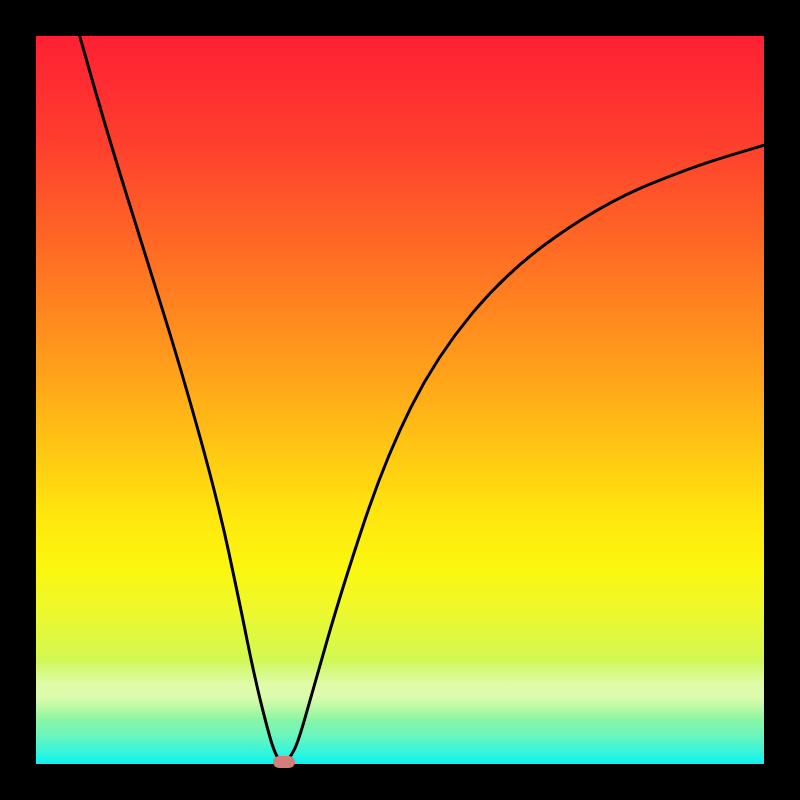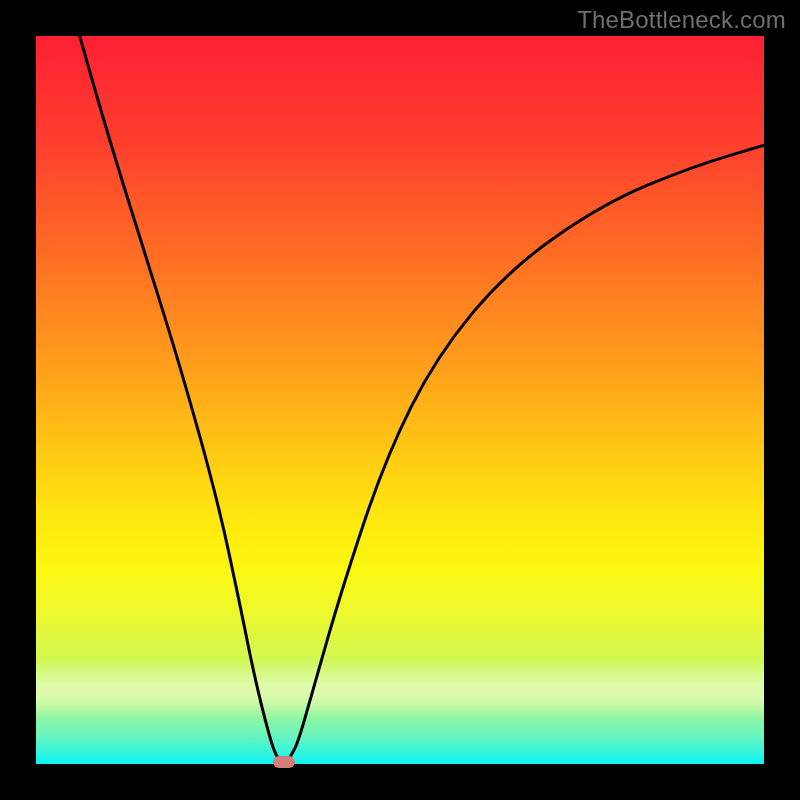--- a/index.html
+++ b/index.html
@@ -71,21 +71,20 @@
     left: 0; top: 0;
     width: 100%;
     height: 100%;
     pointer-events: none;
   }
 </style>
 </head>
 <body>
 
 <div class="outer">
-  <div class="watermark">TheBottleneck.com</div>
   <div class="plot">
     <div class="pale-band"></div>
     <svg class="curve" viewBox="0 0 728 728" preserveAspectRatio="none">
       <path fill="none" stroke="#000" stroke-width="3" stroke-linejoin="round" stroke-linecap="round" d="M 43.7 0.0 Q 43.7 0.0 58.2 51.0 Q 72.8 101.9 91.0 160.2 Q 109.2 218.4 127.4 276.6 Q 145.6 334.9 163.8 400.4 Q 182.0 465.9 192.9 516.9 Q 203.8 567.8 211.1 604.2 Q 218.4 640.6 225.7 669.8 Q 233.0 698.9 236.6 709.8 Q 240.2 720.7 243.9 724.4 Q 247.5 728.0 251.2 724.4 Q 254.8 720.7 258.4 713.4 Q 262.1 706.2 269.4 680.7 Q 276.6 655.2 291.2 604.2 Q 305.8 553.3 327.6 487.8 Q 349.4 422.2 374.9 371.3 Q 400.4 320.3 436.8 276.6 Q 473.2 233.0 520.5 200.2 Q 567.8 167.4 611.5 149.2 Q 655.2 131.0 691.6 120.1 T 728.0 109.2" id="curve-path"></path>
     </svg>
     <div class="marker" id="marker" style="left: 236.52px; top: 720px;"></div>
   </div>
 </div>
 
 </body></html>

